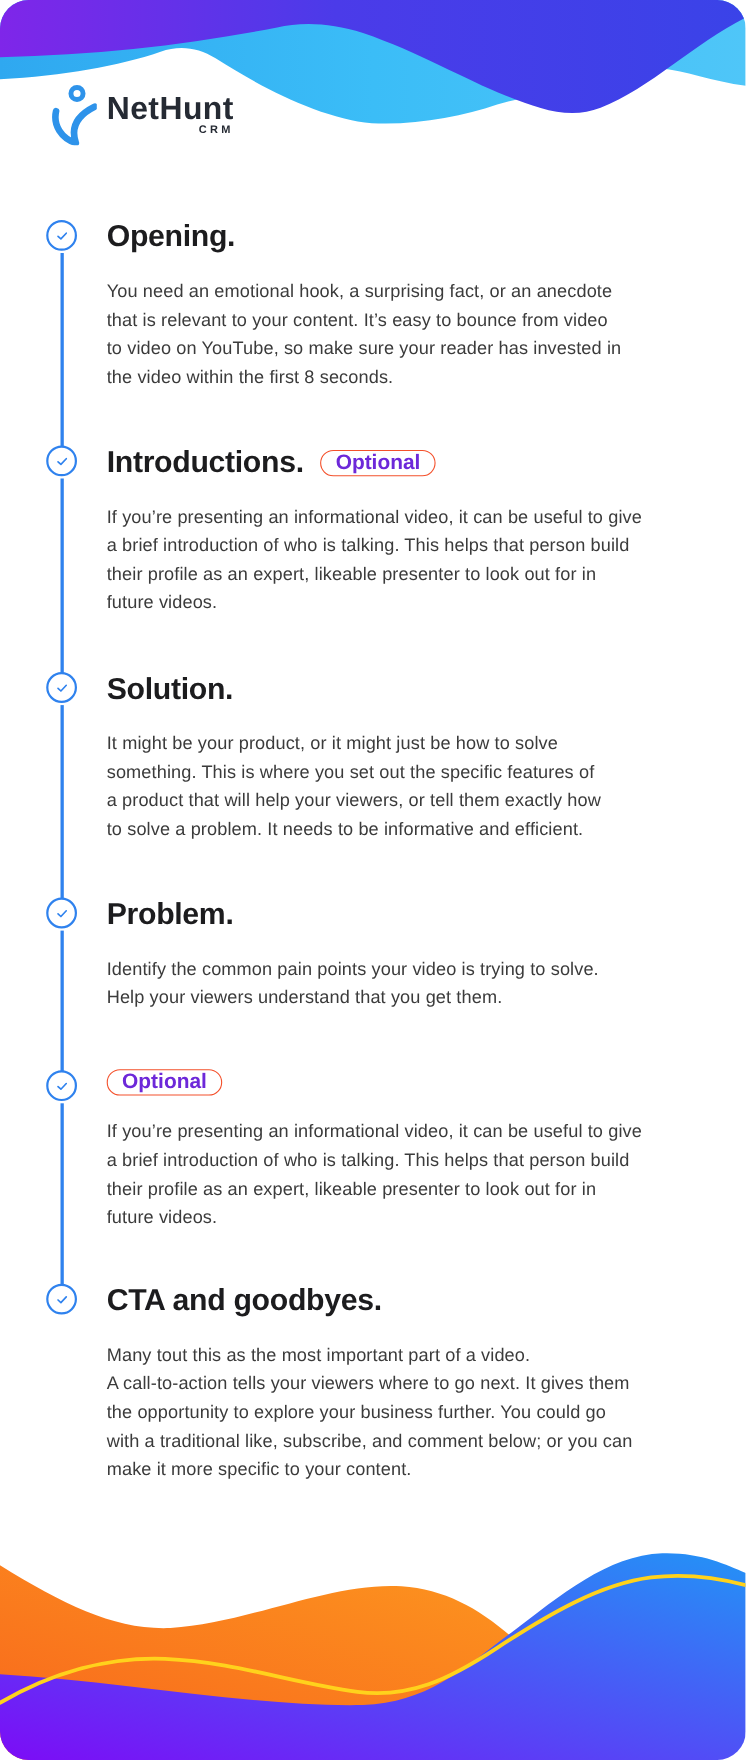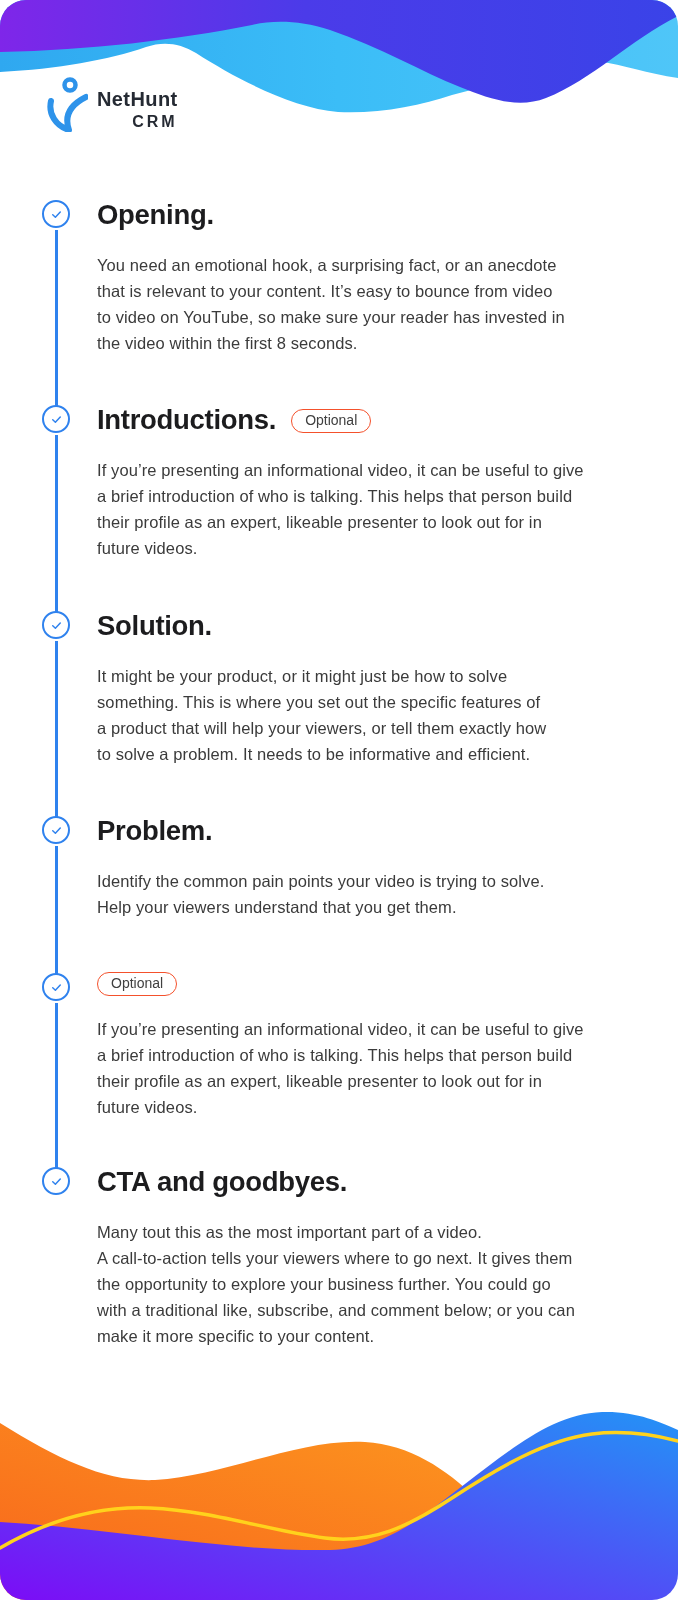--- a/index.html
+++ b/index.html
@@ -17,22 +17,22 @@
   }
 
   
   .top-waves { position: absolute; top: 0; left: 0; width: 678px; height: 170px; display: block; }
   .bottom-waves { position: absolute; bottom: 0; left: 0; width: 678px; height: 220px; display: block; }
 
   
   .logo { position: absolute; top: 72px; left: 44px; display: flex; align-items: flex-start; gap: 9px; }
   .logo-icon { width: 44px; height: 60px; display: block; }
   .logo-text { display: flex; flex-direction: column; align-items: flex-end; margin-top: 12px; }
-  .logo-name { font-size: 20px; font-weight: 700; color: #252A33; letter-spacing: 0.4px; line-height: 30px; }
-  .logo-sub  { font-size: 16px; font-weight: 700; color: #252A33; letter-spacing: 3px; margin-top: -1px; }
+  .logo-name { font-size: 29px; font-weight: 700; color: #252A33; letter-spacing: 0.4px; line-height: 30px; }
+  .logo-sub  { font-size: 10px; font-weight: 700; color: #252A33; letter-spacing: 3px; margin-top: -1px; }
 
   
   .content { position: absolute; top: 198px; left: 0; right: 0; }
 
   .step { display: flex; }
   .rail { width: 97px; flex: none; position: relative; }
   .check-circle {
     position: absolute; left: 42px; top: 2px;
     width: 28px; height: 28px;
     border: 2.5px solid #2F82EE; border-radius: 50%;
@@ -46,23 +46,23 @@
   }
 
   .step-main { flex: 1; min-width: 0; padding-right: 32px; }
   .title-row { display: flex; align-items: center; gap: 15px; }
   .step-title {
     margin: 0; font-size: 27.5px; line-height: 33px;
     font-weight: 800; color: #1C1C1E; letter-spacing: -0.3px;
   }
   .badge {
     display: inline-block;
-    color: #404040; border: 1.4px solid #F4512C;
+    color: #6d28d9; border: 1.4px solid #F4512C;
     border-radius: 15px; padding: 2px 13px 3px;
-    font-size: 14px; line-height: 17px; font-weight: 400;
+    font-size: 19px; line-height: 17px; font-weight: 700;
     transform: translateY(1px);
     white-space: nowrap;
   }
   .step-body {
     margin: 21px 0 0 0; max-width: 560px;
     font-size: 16.5px; line-height: 26px; letter-spacing: 0.1px;
     color: #3B3B3B; white-space: pre-line;
   }
 </style>
 </head>

